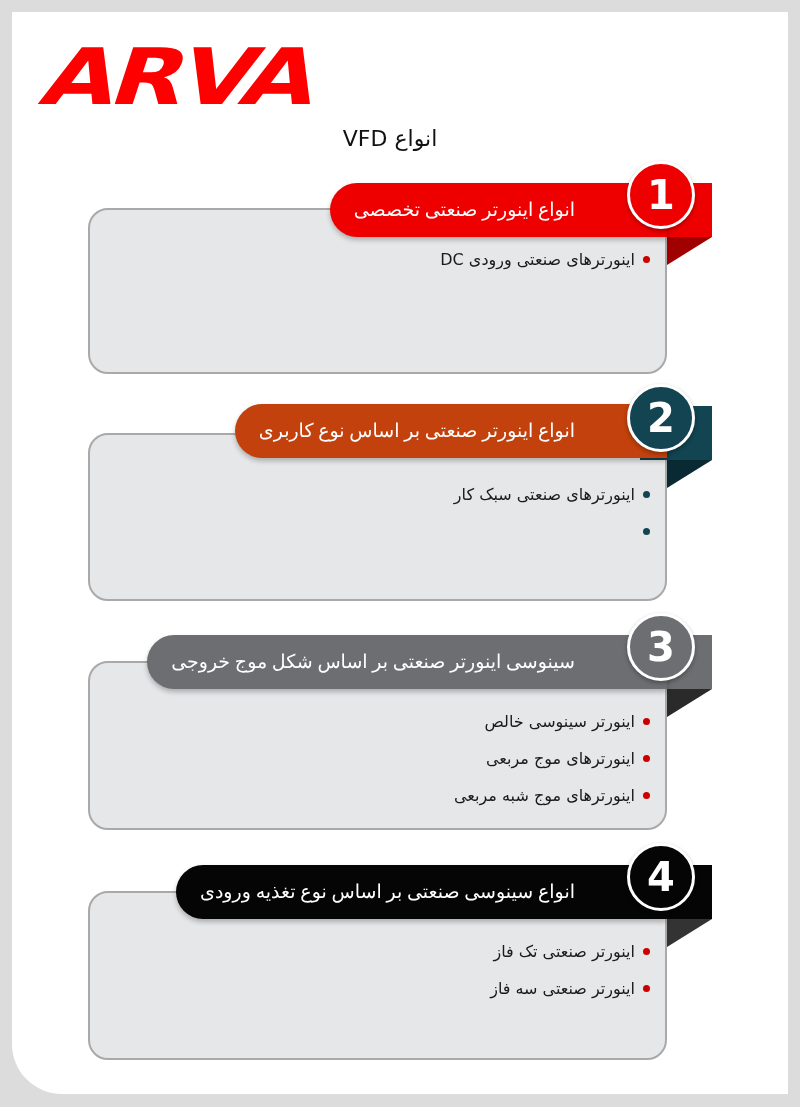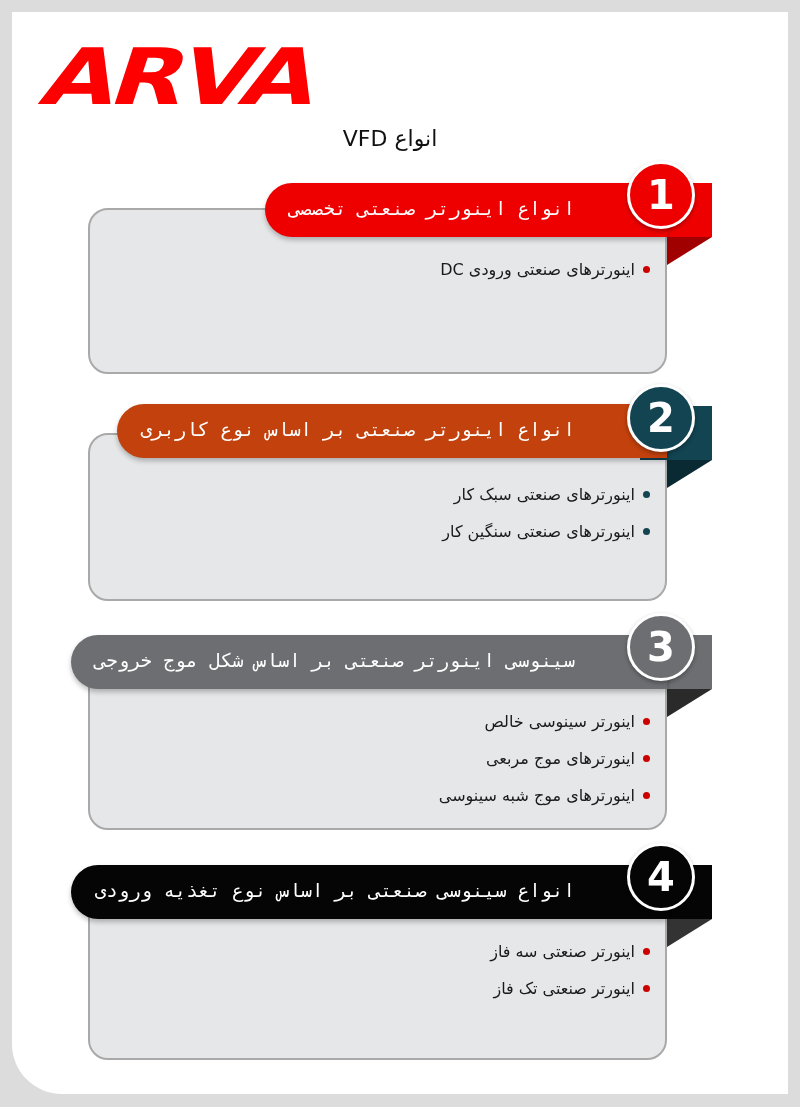--- a/index.html
+++ b/index.html
@@ -26,21 +26,21 @@
   }
 
   .card {
     position: absolute; left: 88px; width: 579px; background: #e6e7e9;
     border: 2px solid #a9a9a9; border-radius: 20px;
   }
 
   .banner {
     position: absolute; height: 54px; border-radius: 27px 0 0 27px;
     color: #fff; direction: rtl; text-align: right;
-    font-family: Liberation Mono, monospace; font-size: 19px; line-height: 54px;
+    font-family: Liberation Serif, serif; font-size: 19px; line-height: 54px;
     padding-right: 92px; padding-left: 24px; white-space: nowrap;
     box-shadow: 0 3px 5px rgba(0,0,0,0.25);
   }
   .banner-tab {
     position: absolute; left: 640px; width: 72px; height: 54px;
   }
   .fold {
     position: absolute; left: 667px; width: 0; height: 0;
     border-top: 28px solid; border-right: 45px solid transparent;
   }
@@ -71,59 +71,59 @@
 <div class="page-title">انواع VFD</div>
 
 <div>
   <div class="card" style="top:208px;height:166px;"></div>
   <div class="banner-tab" style="top:183px;background:#ee0000;"></div>
   <div class="fold" style="top:237px;border-top-color:#a00000;"></div>
   <div class="banner" style="top:183px;right:133px;background:#ee0000;">
     <span>انواع اینورتر صنعتی تخصصی</span>
   </div>
   <div class="badge" style="top:161px;background:#ee0000;">1</div>
-  <div class="items" style="top:251px;">
+  <div class="items" style="top:241px;">
     <div class="item"><span class="bullet" style="background:#cc0000;"></span><span>اینورترهای صنعتی ورودی DC</span></div>
   </div>
 </div>
 
 <div>
   <div class="card" style="top:433px;height:168px;"></div>
   <div class="banner-tab" style="top:406px;background:#124452;"></div>
   <div class="fold" style="top:460px;border-top-color:#0a2a33;"></div>
   <div class="banner" style="top:404px;right:133px;background:#c2410c;">
     <span>انواع اینورتر صنعتی بر اساس نوع کاربری</span>
   </div>
   <div class="badge" style="top:384px;background:#124452;">2</div>
   <div class="items" style="top:476px;">
     <div class="item"><span class="bullet" style="background:#124452;"></span><span>اینورترهای صنعتی سبک کار</span></div>
-    <div class="item"><span class="bullet" style="background:#124452;"></span><span>اینورترهای صنعتی سنگین کار</span></div>
+    <div class="item"><span class="bullet" style="background:#124452;"></span></div>
   </div>
 </div>
 
 <div>
   <div class="card" style="top:661px;height:169px;"></div>
   <div class="banner-tab" style="top:635px;background:#6d6e71;"></div>
   <div class="fold" style="top:689px;border-top-color:#2a2a2a;"></div>
   <div class="banner" style="top:635px;right:133px;background:#6d6e71;">
     <span>سینوسی اینورتر صنعتی بر اساس شکل موج خروجی</span>
   </div>
   <div class="badge" style="top:613px;background:#6d6e71;">3</div>
   <div class="items" style="top:703px;">
     <div class="item"><span class="bullet" style="background:#cc0000;"></span><span>اینورتر سینوسی خالص</span></div>
     <div class="item"><span class="bullet" style="background:#cc0000;"></span><span>اینورترهای موج مربعی</span></div>
-    <div class="item"><span class="bullet" style="background:#cc0000;"></span><span>اینورترهای موج شبه سینوسی</span></div>
+    <div class="item"><span class="bullet" style="background:#cc0000;"></span><span>اینورترهای موج شبه مربعی</span></div>
   </div>
 </div>
 
 <div>
   <div class="card" style="top:891px;height:169px;"></div>
   <div class="banner-tab" style="top:865px;background:#050505;"></div>
   <div class="fold" style="top:919px;border-top-color:#333333;"></div>
   <div class="banner" style="top:865px;right:133px;background:#050505;">
     <span>انواع سینوسی صنعتی بر اساس نوع تغذیه ورودی</span>
   </div>
   <div class="badge" style="top:843px;background:#050505;">4</div>
   <div class="items" style="top:933px;">
+    <div class="item"><span class="bullet" style="background:#cc0000;"></span><span>اینورتر صنعتی تک فاز</span></div>
     <div class="item"><span class="bullet" style="background:#cc0000;"></span><span>اینورتر صنعتی  سه فاز</span></div>
-    <div class="item"><span class="bullet" style="background:#cc0000;"></span><span>اینورتر صنعتی تک فاز</span></div>
   </div>
 </div>
 
 </body></html>

